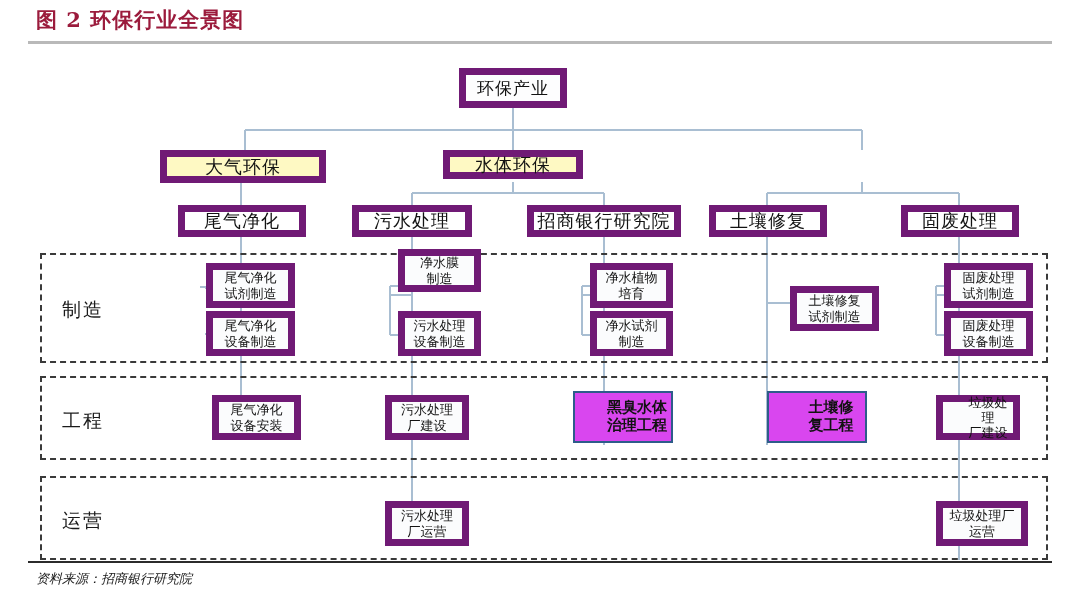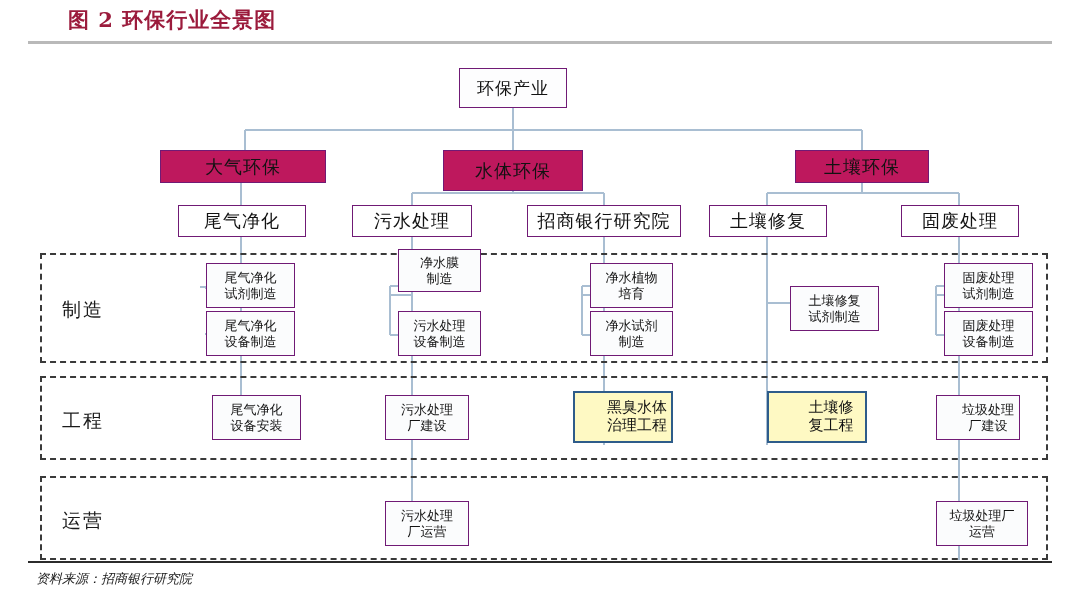--- a/index.html
+++ b/index.html
@@ -8,21 +8,21 @@
     background:#ffffff;
     font-family:"DejaVu Sans","Liberation Sans",sans-serif;
     overflow:hidden;
     position:relative;
   }
   
   #figure-title{
     position:absolute;left:36px;top:6px;
     font-family:"DejaVu Serif","Liberation Serif",serif;
     font-weight:bold;font-size:21px;color:#9b1b3c;
-    letter-spacing:1px;white-space:nowrap;margin-left:32px;
+    letter-spacing:1px;white-space:nowrap;
   }
   #title-rule{
     position:absolute;left:28px;top:41px;width:1024px;height:3px;
     background:#b9b9b9;
   }
   
   #footer-rule{
     position:absolute;left:28px;top:561px;width:1024px;height:2px;
     background:#2b2b2b;
   }
@@ -44,38 +44,38 @@
   }
   .band-label{
     position:absolute;
     font-family:"DejaVu Sans","Liberation Sans",sans-serif;
     font-size:19px;color:#1a1a1a;letter-spacing:2px;
     white-space:nowrap;
   }
   
   .node{
     position:absolute;box-sizing:border-box;
-    border:1px solid #701a75;
+    border:7px solid #701a75;
     background:#fdfdfe;
     display:flex;align-items:center;justify-content:center;
     text-align:center;
     color:#121212;
     font-family:"DejaVu Sans","Liberation Sans",sans-serif;
     line-height:1.18;
     white-space:pre-line;
   }
   .lvl1{font-size:17px;letter-spacing:1px;}
-  .lvl2{font-size:18px;letter-spacing:1px;background:#be185d;}
+  .lvl2{font-size:18px;letter-spacing:1px;background:#fef9c3;}
   .lvl3{font-size:18px;letter-spacing:1px;background:#ffffff;}
   .leaf{font-size:13px;letter-spacing:0px;background:#fbfcfd;}
   .leaf.hi{
     border:2px solid #2e5c8a;
-    font-weight:normal;
+    font-weight:bold;
     font-size:15px;
-    background:#fef9c3;
+    background:#d946ef;
     padding-left:28px;
   }
 </style>
 </head>
 <body>
 
 <div id="figure-title">图 2  环保行业全景图</div>
 <div id="title-rule"></div>
 
 <div id="diagram">
@@ -146,22 +146,21 @@
 
   <div class="band" style="left:40px;top:331px;width:1008px;height:84px;"></div>
   <div class="band-label" style="left:62px;top:363px;">工程</div>
 
   <div class="band" style="left:40px;top:431px;width:1008px;height:84px;"></div>
   <div class="band-label" style="left:62px;top:463px;">运营</div>
 
   <div class="node lvl1" style="left:459px;top:23px;width:108px;height:40px;">环保产业</div>
 
   <div class="node lvl2" style="left:160px;top:105px;width:166px;height:33px;">大气环保</div>
-  <div class="node lvl2" style="left:443px;top:105px;width:140px;height:41px;">水体环保</div>
-  <div class="node lvl2" style="left:795px;top:105px;width:134px;height:33px;">土壤环保</div>
+  <div class="node lvl2" style="left:443px;top:105px;width:140px;height:29px;">水体环保</div>
 
   <div class="node lvl3" style="left:178px;top:160px;width:128px;height:32px;">尾气净化</div>
   <div class="node lvl3" style="left:352px;top:160px;width:120px;height:32px;">污水处理</div>
   <div class="node lvl3" style="left:527px;top:160px;width:154px;height:32px;">招商银行研究院</div>
   <div class="node lvl3" style="left:709px;top:160px;width:118px;height:32px;">土壤修复</div>
   <div class="node lvl3" style="left:901px;top:160px;width:118px;height:32px;">固废处理</div>
 
   <div class="node leaf" style="left:206px;top:218px;width:89px;height:45px;">尾气净化
 试剂制造</div>
   <div class="node leaf" style="left:206px;top:266px;width:89px;height:45px;">尾气净化

